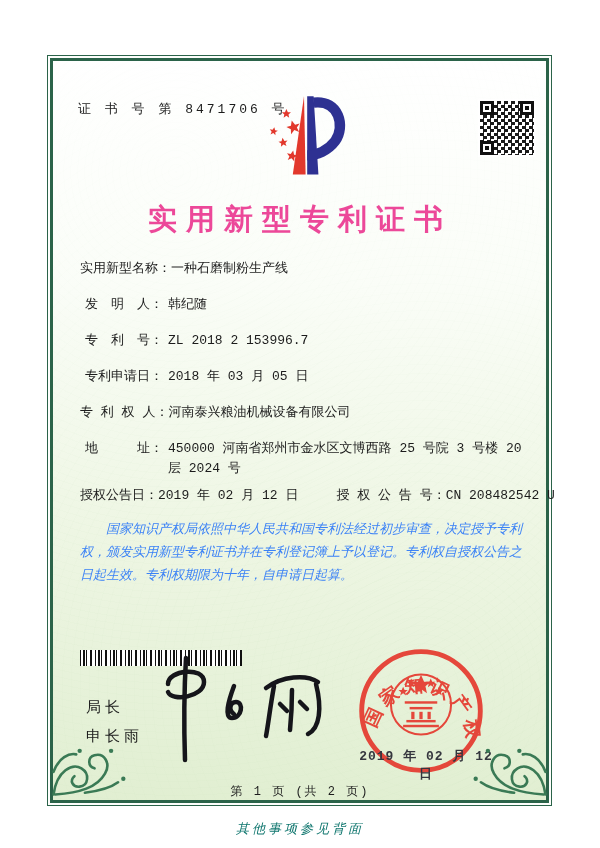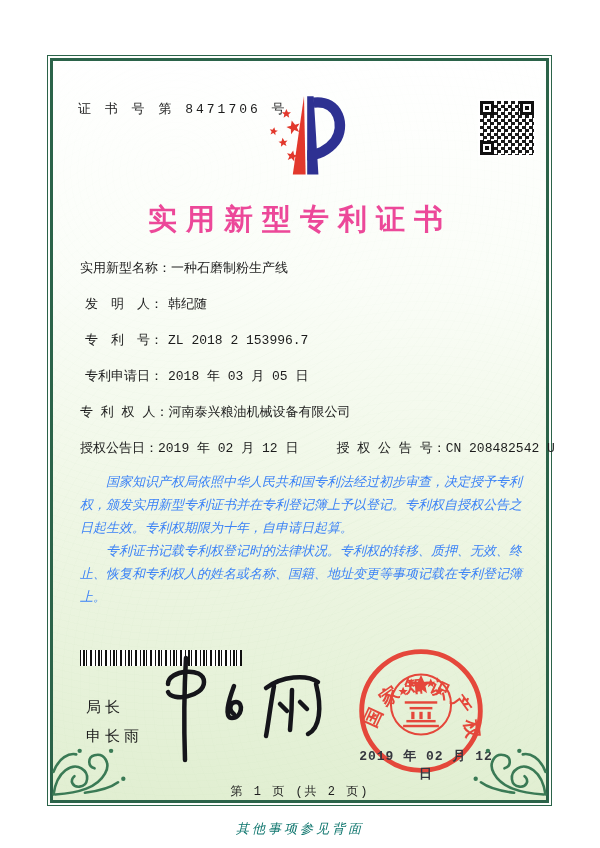--- a/index.html
+++ b/index.html
@@ -106,31 +106,34 @@
       <span class="val">ZL 2018 2 153996.7</span>
     </div>
     <div class="row">
       <span class="lab">专利申请日：</span>
       <span class="val">2018 年 03 月 05 日</span>
     </div>
     <div class="row">
       <span class="lab">专 利 权 人：</span>
       <span class="val">河南泰兴粮油机械设备有限公司</span>
     </div>
+    <div class="row row-addr">
+      <span class="lab">地　　　址：</span>
+      <span class="val">450000 河南省郑州市金水区文博西路 25 号院 3 号楼 20 层 2024 号</span>
+    </div>
     <div class="row-grant">
       <span class="pair">
         <span>授权公告日：</span><span>2019 年 02 月 12 日</span>
       </span>
       <span class="pair">
         <span>授 权 公 告 号：</span><span>CN 208482542 U</span>
       </span>
     </div>
     <div class="paras">
       <p>国家知识产权局依照中华人民共和国专利法经过初步审查，决定授予专利权，颁发实用新型专利证书并在专利登记簿上予以登记。专利权自授权公告之日起生效。专利权期限为十年，自申请日起算。</p>
-      <p>专利证书记载专利权登记时的法律状况。专利权的转移、质押、无效、终止、恢复和专利权人的姓名或名称、国籍、地址变更等事项记载在专利登记簿上。</p>
     </div>
   </div>
 
   <div class="barcode"></div>
 
   <div class="signer">
     <div>局长</div>
     <div>申长雨</div>
   </div>
 

